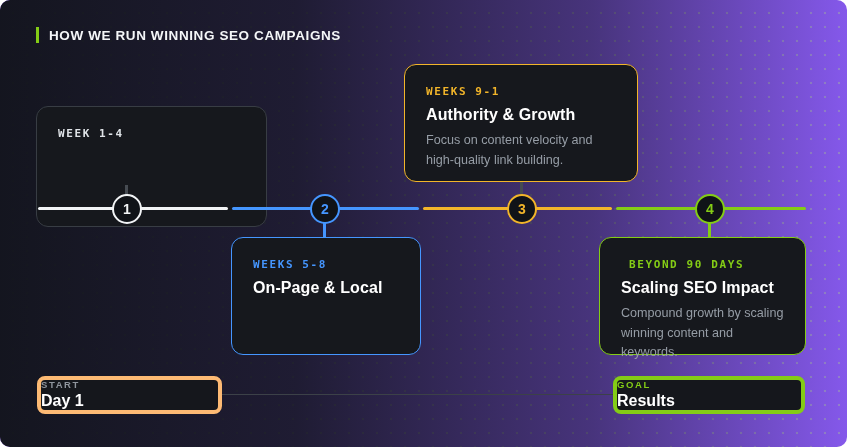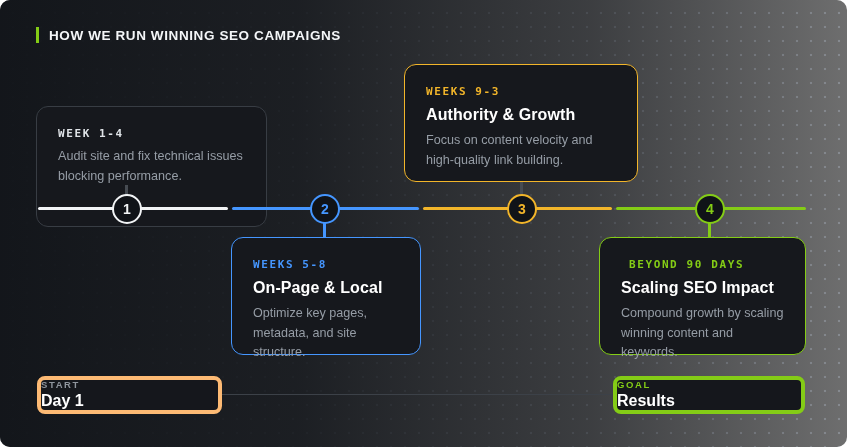--- a/index.html
+++ b/index.html
@@ -1,19 +1,19 @@
 <!DOCTYPE html>
 <html><head>
 <meta charset="utf-8">
 <style>
   html,body{margin:0;padding:0;background:#ffffff;}
   .stage{
     position:relative;
     width:847px;height:447px;
-    background:#737373;
+    background:#8b5cf6;
     border-radius:10px;
     overflow:hidden;
     font-family:"Liberation Sans", sans-serif;
   }
   
   .dots{
     position:absolute;inset:0;
     background-image:radial-gradient(circle, #a6adb8 1.1px, rgba(166,173,184,0) 1.6px);
     background-size:14px 14px;
     background-position:6px 6px;
@@ -118,33 +118,31 @@
 
   <div class="content">
 
     <div class="header">
       <span class="accent-bar"></span>
       <h1 class="page-title">HOW WE RUN WINNING SEO CAMPAIGNS</h1>
     </div>
 
     <section class="card card-1">
       <div class="card-label">WEEK 1-4</div>
-      <p class="card-desc">Audit site and fix technical issues blocking performance.</p>
     </section>
 
     <section class="card card-3">
-      <div class="card-label lbl-yellow">WEEKS 9-3</div>
+      <div class="card-label lbl-yellow">WEEKS 9-1</div>
       <h2 class="card-title">Authority &amp; Growth</h2>
       <p class="card-desc">Focus on content velocity and high-quality link building.</p>
     </section>
 
     <section class="card card-2">
       <div class="card-label lbl-blue">WEEKS 5-8</div>
       <h2 class="card-title">On-Page &amp; Local</h2>
-      <p class="card-desc">Optimize key pages, metadata, and site structure.</p>
     </section>
 
     <section class="card card-4">
       <div class="card-label lbl-green">BEYOND 90 DAYS</div>
       <h2 class="card-title">Scaling SEO Impact</h2>
       <p class="card-desc">Compound growth by scaling winning content and keywords.</p>
     </section>
 
     <div class="tl-seg seg-1"></div>
     <div class="tl-seg seg-2"></div>

